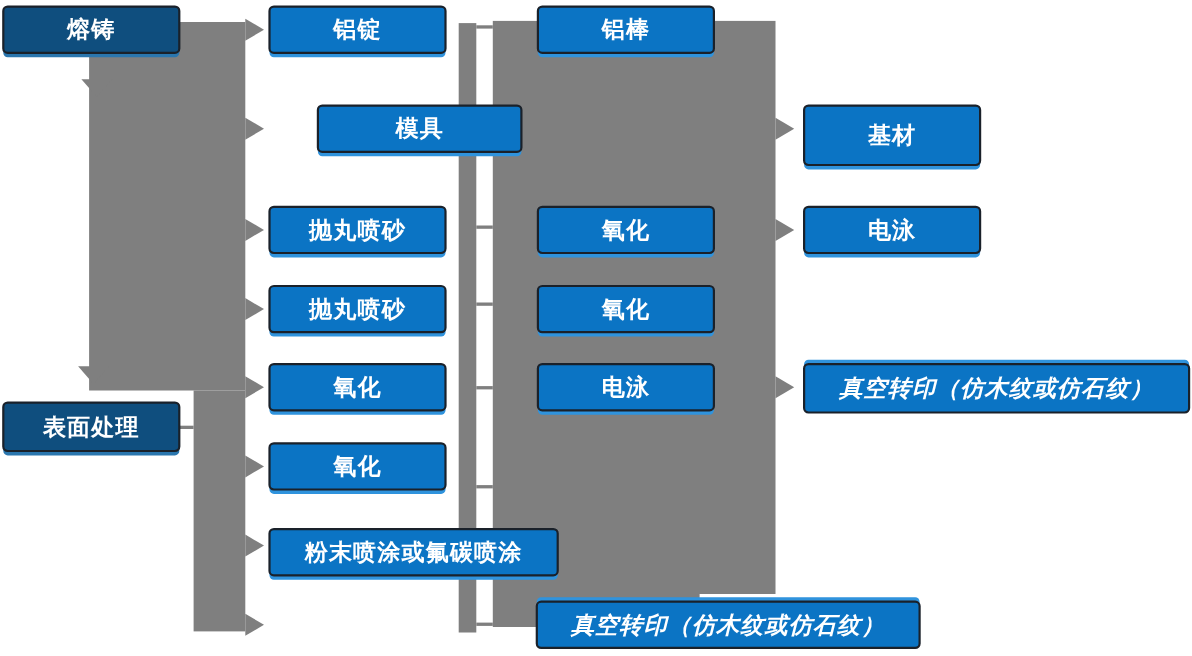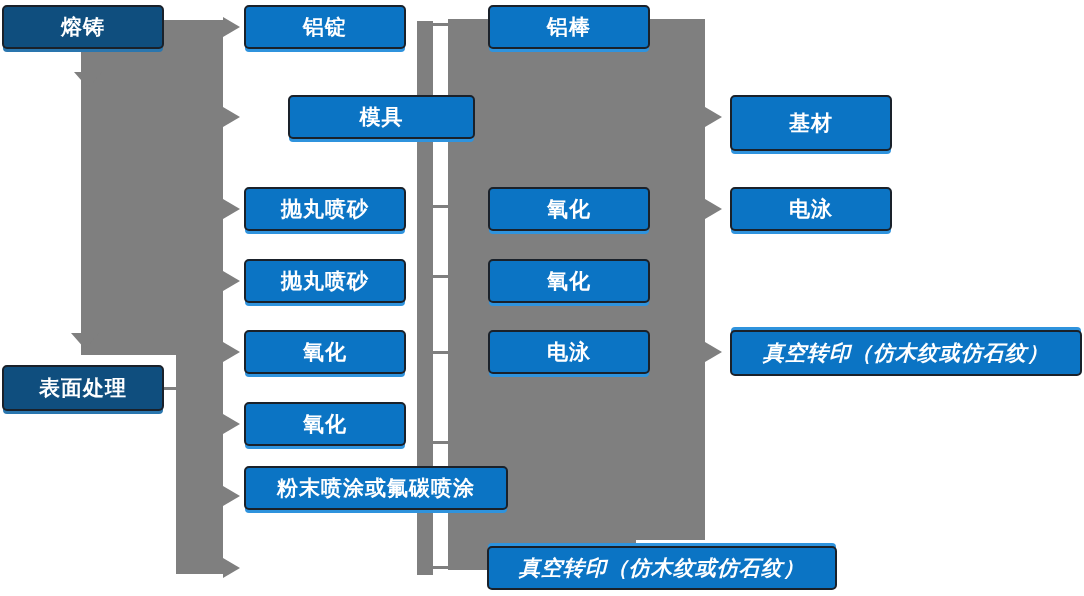--- a/index.html
+++ b/index.html
@@ -85,21 +85,21 @@
     </div>
   <div class="node bright sh-b" style="left:244px;top:259px;width:162px;height:44px;">
       <span>抛丸喷砂</span>
     </div>
   <div class="node bright sh-b" style="left:244px;top:330px;width:162px;height:44px;">
       <span>氧化</span>
     </div>
   <div class="node bright sh-b" style="left:244px;top:402px;width:162px;height:44px;">
       <span>氧化</span>
     </div>
-  <div class="node bright sh-b" style="left:244px;top:466px;width:264px;height:44px;">
+  <div class="node bright sh-b" style="left:244px;top:480px;width:264px;height:44px;">
       <span>粉末喷涂或氟碳喷涂</span>
     </div>
 
   <div class="node bright sh-b" style="left:488px;top:5px;width:162px;height:44px;">
       <span>铝棒</span>
     </div>
   <div class="node bright sh-b" style="left:488px;top:187px;width:162px;height:44px;">
       <span>氧化</span>
     </div>
   <div class="node bright sh-b" style="left:488px;top:259px;width:162px;height:44px;">

